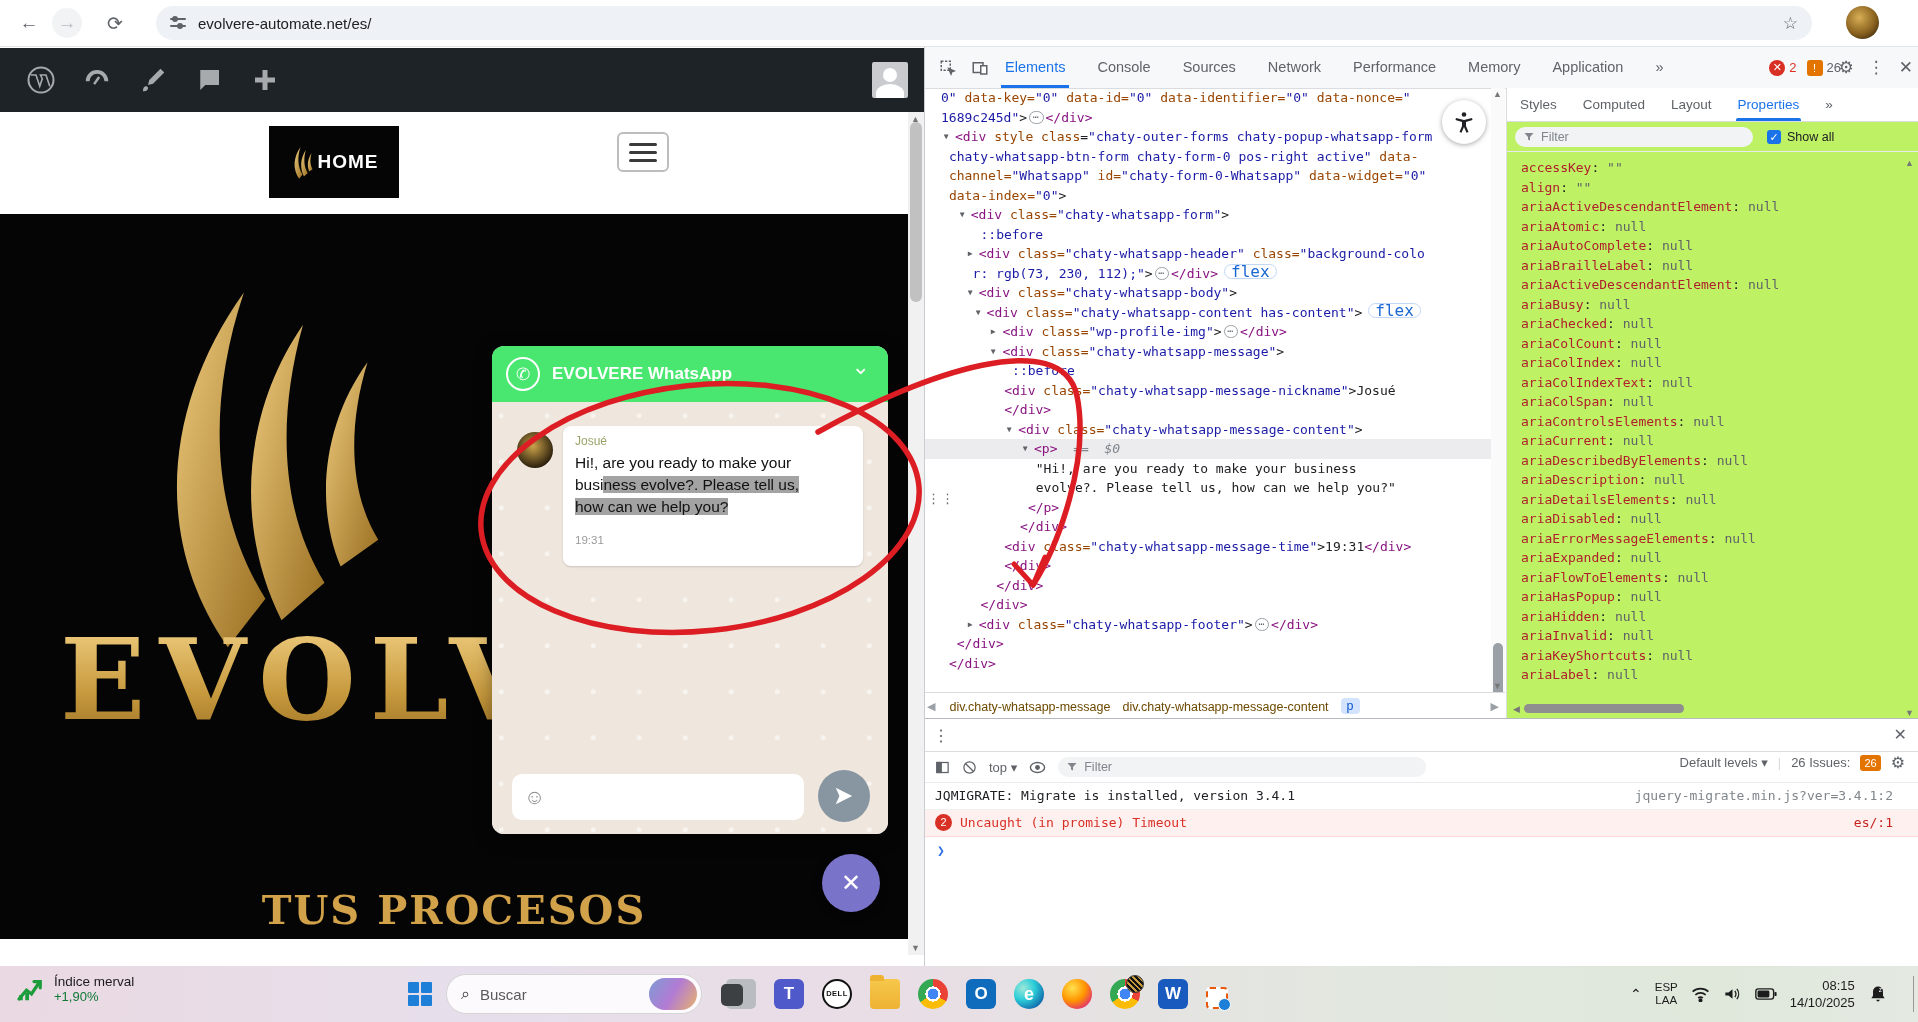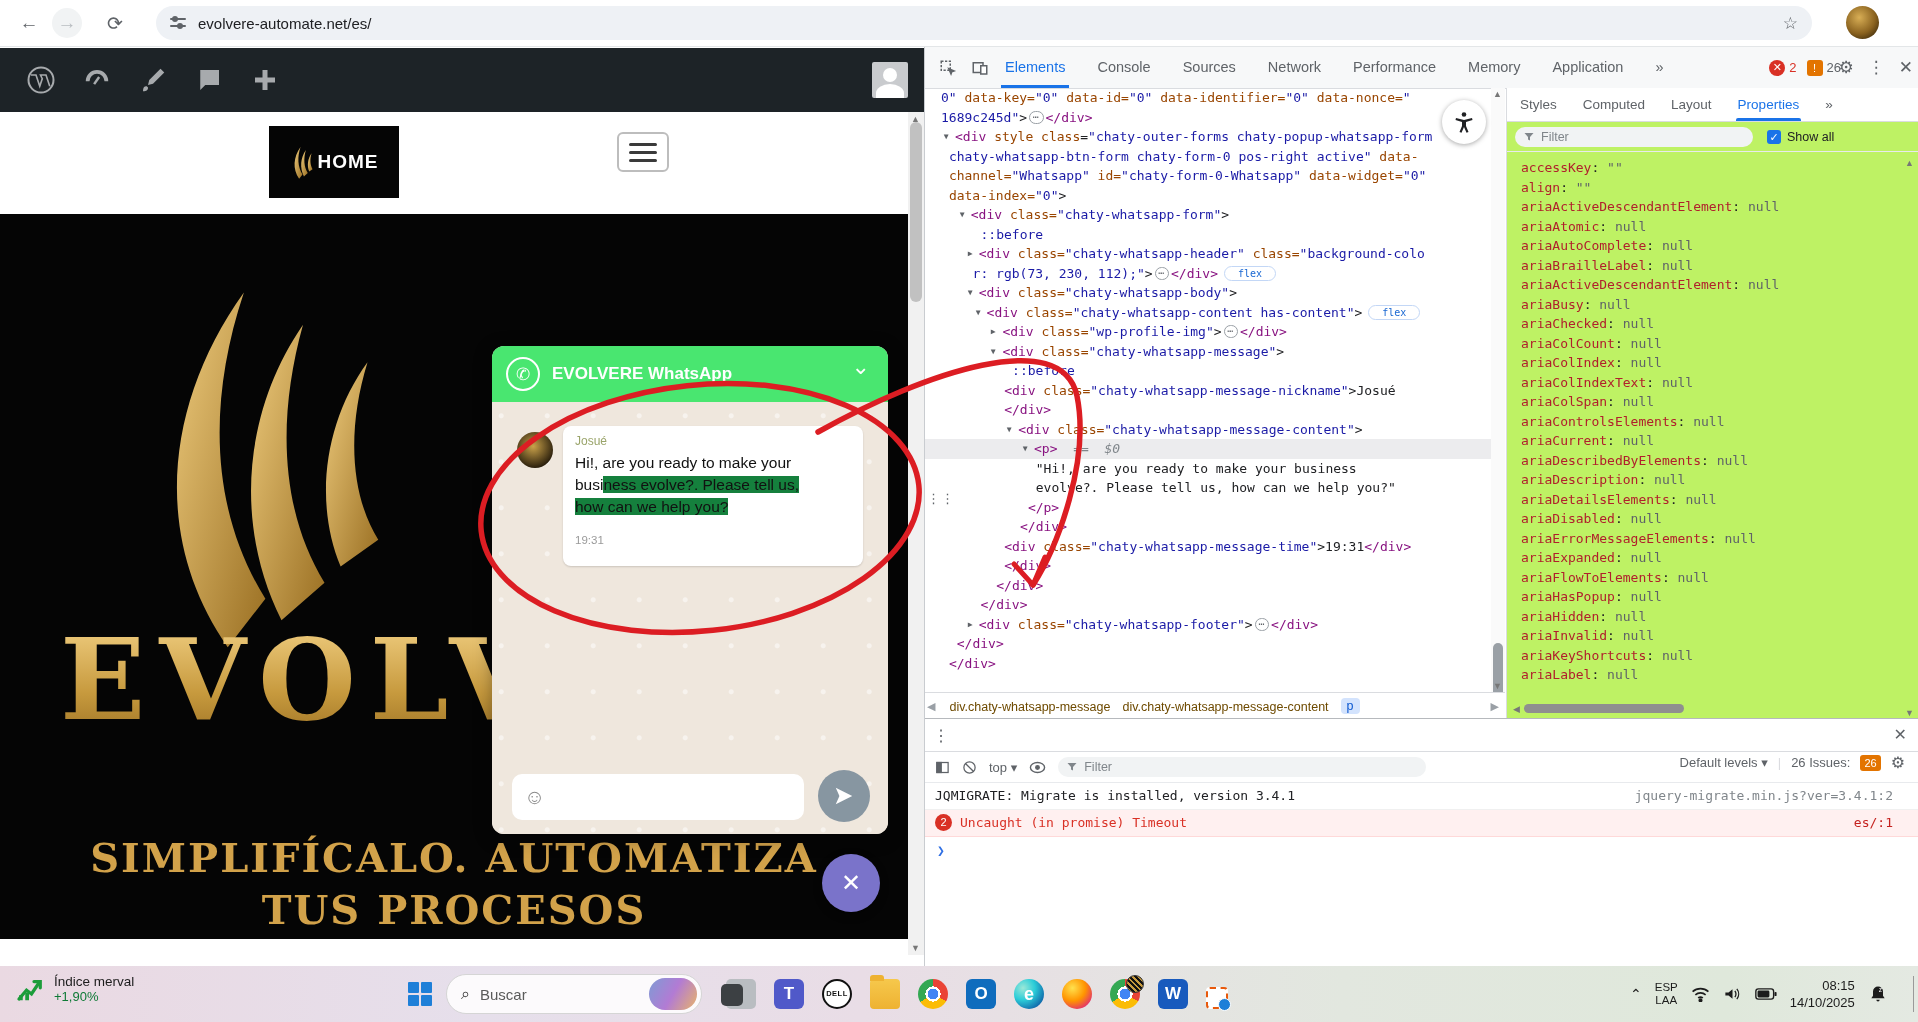--- a/index.html
+++ b/index.html
@@ -54,21 +54,21 @@
   #chat-title{color:#fff;font-weight:bold;font-size:17px;margin-left:12px}
   #wa-ring{width:34px;height:34px;border:2px solid #fff;border-radius:50%;margin-left:14px;box-sizing:border-box;
            display:flex;align-items:center;justify-content:center;color:#fff;font-size:17px}
   #chat-chevron{position:absolute;right:18px;top:16px;color:#fff;font-size:22px;line-height:10px}
   #chat-body{left:0;top:56px;width:396px;height:432px;
      background:radial-gradient(circle at 20% 30%,rgba(255,255,255,.5) 2px,transparent 3px) 0 0/46px 46px,#efe7dd}
   #chat-avatar{left:25px;top:30px;width:36px;height:36px;border-radius:50%;background:radial-gradient(circle at 45% 40%,#caa24a,#1d1407 80%)}
   #bubble{left:71px;top:24px;width:300px;min-height:140px;background:#fff;border-radius:8px;box-shadow:0 1px 2px rgba(0,0,0,.15);padding:8px 12px;box-sizing:border-box}
   #nickname{font-size:12px;color:#9aa46a;margin-bottom:4px}
   .msgline{font-size:15.5px;color:#111;line-height:22px}
-  .msgline mark{background:#15803d;color:#111}
+  .msgline mark{background:#a3a3a3;color:#111}
   #msgtime{font-size:11.5px;color:#9a9a9a;margin-top:16px}
   #chat-input{left:20px;top:372px;width:292px;height:46px;background:#fff;border-radius:10px;display:flex;align-items:center}
   #smiley{margin-left:12px;color:#8a8a8a;font-size:21px}
   #sendbtn{left:326px;top:368px;width:52px;height:52px;border-radius:50%;background:#8796a1;display:flex;align-items:center;justify-content:center}
   #chat-close{left:822px;top:742px;width:58px;height:58px;border-radius:50%;background:#7a73ca;color:#fff;
               display:flex;align-items:center;justify-content:center;font-size:24px;box-shadow:0 3px 8px rgba(0,0,0,.4)}
   
   #devtools{left:924px;top:47px;width:994px;height:919px;background:#fff;border-left:1px solid #c9ccd0;box-sizing:border-box}
   #dt-tabs{left:0;top:0;width:994px;height:41px;background:#f7f8f9;border-bottom:1px solid #dadce0;display:flex;align-items:center}
   .dt-icon{color:#5f6368;margin-left:14px}
@@ -84,21 +84,21 @@
   
   #elements{left:0;top:41px;width:580px;height:604px;overflow:hidden;font-family:"DejaVu Sans Mono","Liberation Mono",monospace;font-size:13px}
   .code-line{height:19.5px;line-height:19.5px;white-space:pre;position:relative;padding-left:16px}
   .code-line.hov{background:#ececee}
   .c-a{color:#5f6368;display:inline-block;transform:scale(.62);width:14px}
   .c-g{color:#881280}.c-t{color:#994500}.c-v{color:#1a1aa6}.c-x{color:#202124}
   .c-p{color:#202124}.c-e{color:#80868b;font-style:italic}
   .seg-dots{display:inline-block;border:1px solid #9aa0a6;border-radius:8px;color:#5f6368;font-size:9px;
             line-height:9px;padding:1px 3px;margin:0 2px;vertical-align:2px;letter-spacing:1px}
   .seg-flex{display:inline-block;border:1px solid #c3d7f6;border-radius:9px;background:#fff;color:#1967d2;
-            font-size:10px;line-height:13px;padding:0 13px;margin-left:6px;font-family:"DejaVu Sans Mono",monospace;vertical-align:1px}
+            font-size:16px;line-height:13px;padding:0 6px;margin-left:6px;font-family:"DejaVu Sans Mono",monospace;vertical-align:1px}
   #gutterdots{left:2px;top:444px;color:#5f6368;font-size:13px;letter-spacing:1px}
   #el-scroll{left:566px;top:41px;width:14px;height:604px;background:#fafafa}
   #el-scroll .thumb{position:absolute;left:2px;top:555px;width:10px;height:76px;background:#9aa0a6;border-radius:5px}
   
   #crumbbar{left:0;top:645px;width:580px;height:26px;border-top:1px solid #dadce0;background:#fff;
             display:flex;align-items:center;font-size:12.5px;color:#444;overflow:hidden}
   .crumb{margin-left:12px;white-space:nowrap;color:#6e4a00}
   .crumb.sel{background:#d3e3fd;color:#0b57d0;border-radius:4px;padding:1px 6px}
   .crumb-arr{color:#9aa0a6;margin:0 2px;font-size:11px}
   
@@ -241,21 +241,20 @@
           <i></i>
         </div>
     </div>
     <div class="abs" id="hero">
       <svg class="abs" style="left:120px;top:30px" width="280" height="430" viewBox="0 0 100 160">
         <path d="M38 150 C10 110 14 60 44 18 C30 60 32 100 52 132 Z" fill="url(#gf)"></path>
         <path d="M58 140 C40 104 44 62 66 30 C56 66 58 100 74 126 Z" fill="url(#gf)"></path>
         <path d="M80 120 C70 96 74 66 90 44 C82 70 84 94 94 110 Z" fill="url(#gf)"></path>
       </svg>
       <div class="abs" id="heroword">EVOLVERE</div>
-      <div class="abs heroline" id="heroline1">SIMPLIFÍCALO. AUTOMATIZA</div>
       <div class="abs heroline" id="heroline2">TUS PROCESOS</div>
 
     </div>
     <div class="abs" id="sitescroll">
       <div class="scr-arr" style="top:2px">▲</div>
       <div class="thumb"></div>
       <div class="scr-arr" style="bottom:2px">▼</div>
     </div>
 
     <div class="abs" id="chat">

